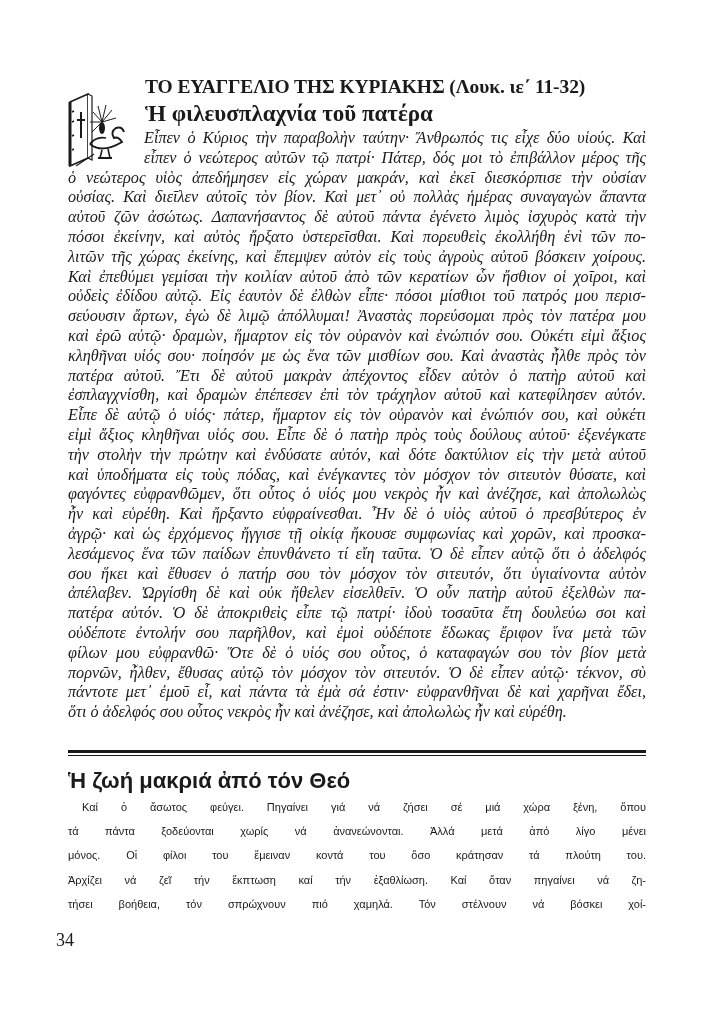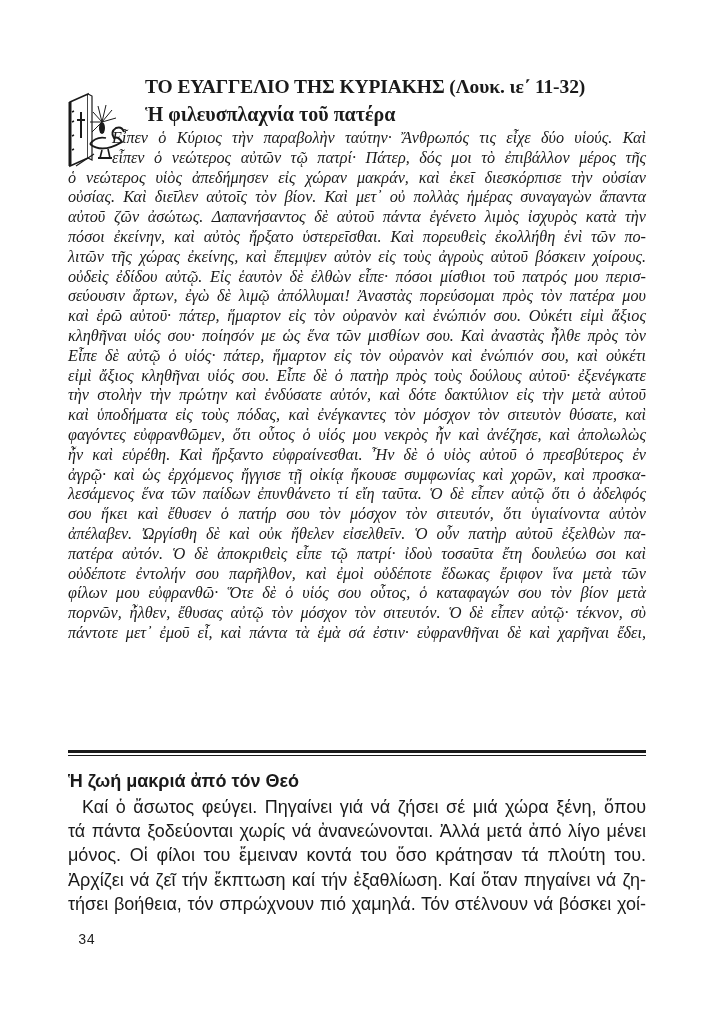--- a/index.html
+++ b/index.html
@@ -8,53 +8,53 @@
 
   .icon-wrap { position: absolute; left: 66px; top: 92px; width: 70px; height: 78px; }
 
   .title {
     position: absolute; left: 145px; top: 74px; width: 520px;
     font-family: "Liberation Serif", serif; font-weight: bold; font-size: 19.5px;
     line-height: 26px; white-space: nowrap; letter-spacing: -0.1px;
   }
   .subtitle {
     position: absolute; left: 145px; top: 101px; width: 520px;
-    font-family: "Liberation Serif", serif; font-weight: bold; font-size: 20px;
+    font-family: "Liberation Serif", serif; font-weight: bold; font-size: 23px;
     line-height: 26px; white-space: nowrap;
   }
 
   .gospel {
     position: absolute; left: 68px; top: 129px; width: 578px;
     font-family: "Liberation Serif", serif; font-style: italic; font-size: 16.2px;
     line-height: 19.8px;
   }
   .gospel .line { display: block; height: 19.8px; white-space: nowrap; text-align: justify; text-align-last: justify; }
-  .gospel .line.indent { padding-left: 44px; }
+  .gospel .line.indent { padding-left: 76px; }
   .gospel .line.last { text-align-last: left; }
 
   .rule {
     position: absolute; left: 68px; top: 750px; width: 578px; height: 6px;
     border-top: 3px solid #1a1a1a; border-bottom: 1px solid #1a1a1a; box-sizing: border-box;
   }
 
   .section-heading {
     position: absolute; left: 68px; top: 770px; width: 578px;
-    font-family: "Liberation Sans", sans-serif; font-weight: bold; font-size: 18px; line-height: 22px;
+    font-family: "Liberation Sans", sans-serif; font-weight: bold; font-size: 22px; line-height: 22px;
   }
 
   .commentary {
     position: absolute; left: 68px; top: 795px; width: 578px;
-    font-family: "Liberation Sans", sans-serif; font-size: 18px; line-height: 24.2px;
+    font-family: "Liberation Sans", sans-serif; font-size: 11px; line-height: 24.2px;
   }
   .commentary .line { display: block; height: 24.2px; white-space: nowrap; text-align: justify; text-align-last: justify; }
   .commentary .line.indent { padding-left: 14px; }
 
   .page-number {
-    position: absolute; left: 78px; top: 931px;
-    font-family: Liberation Mono, monospace; font-size: 14px; line-height: 18px;
+    position: absolute; left: 56px; top: 931px;
+    font-family: Liberation Serif, serif; font-size: 18px; line-height: 18px;
   }
 </style>
 </head>
 <body>
 
 <div class="page">
 
   <div class="icon-wrap">
     <svg width="70" height="78" viewBox="0 0 70 78">
 
@@ -81,39 +81,43 @@
   <div class="subtitle">Ἡ φιλευσπλαχνία τοῦ πατέρα</div>
 
   <div class="gospel">
     <span class="line indent">Εἶπεν ὁ Κύριος τὴν παραβολὴν ταύτην· Ἄνθρωπός τις εἶχε δύο υἱούς. Καὶ</span>
     <span class="line indent">εἶπεν ὁ νεώτερος αὐτῶν τῷ πατρί· Πάτερ, δός μοι τὸ ἐπιβάλλον μέρος τῆς</span>
     <span class="line">ὁ νεώτερος υἱὸς ἀπεδήμησεν εἰς χώραν μακράν, καὶ ἐκεῖ διεσκόρπισε τὴν οὐσίαν</span>
     <span class="line">οὐσίας. Καὶ διεῖλεν αὐτοῖς τὸν βίον. Καὶ μετ᾽ οὐ πολλὰς ἡμέρας συναγαγὼν ἅπαντα</span>
     <span class="line">αὐτοῦ ζῶν ἀσώτως. Δαπανήσαντος δὲ αὐτοῦ πάντα ἐγένετο λιμὸς ἰσχυρὸς κατὰ τὴν</span>
     <span class="line">πόσοι ἐκείνην, καὶ αὐτὸς ἤρξατο ὑστερεῖσθαι. Καὶ πορευθεὶς ἐκολλήθη ἑνὶ τῶν πο-</span>
     <span class="line">λιτῶν τῆς χώρας ἐκείνης, καὶ ἔπεμψεν αὐτὸν εἰς τοὺς ἀγροὺς αὐτοῦ βόσκειν χοίρους.</span>
+    <span class="line">Καὶ ἐπεθύμει γεμίσαι τὴν κοιλίαν αὐτοῦ ἀπὸ τῶν κερατίων ὧν ἤσθιον οἱ χοῖροι, καὶ</span>
     <span class="line">οὐδεὶς ἐδίδου αὐτῷ. Εἰς ἑαυτὸν δὲ ἐλθὼν εἶπε· πόσοι μίσθιοι τοῦ πατρός μου περισ-</span>
     <span class="line">σεύουσιν ἄρτων, ἐγὼ δὲ λιμῷ ἀπόλλυμαι! Ἀναστὰς πορεύσομαι πρὸς τὸν πατέρα μου</span>
-    <span class="line">καὶ ἐρῶ αὐτοῦ· πάτερ, ἥμαρτον εἰς τὸν οὐρανὸν καὶ ἐνώπιόν σου. Οὐκέτι εἰμὶ ἄξιος</span>
+    <span class="line">καὶ ἐρῶ αὐτῷ· δραμὼν, ἥμαρτον εἰς τὸν οὐρανὸν καὶ ἐνώπιόν σου. Οὐκέτι εἰμὶ ἄξιος</span>
     <span class="line">κληθῆναι υἱός σου· ποίησόν με ὡς ἕνα τῶν μισθίων σου. Καὶ ἀναστὰς ἦλθε πρὸς τὸν</span>
+    <span class="line">πατέρα αὐτοῦ. Ἔτι δὲ αὐτοῦ μακρὰν ἀπέχοντος εἶδεν αὐτὸν ὁ πατὴρ αὐτοῦ καὶ</span>
+    <span class="line">ἐσπλαγχνίσθη, καὶ δραμὼν ἐπέπεσεν ἐπὶ τὸν τράχηλον αὐτοῦ καὶ κατεφίλησεν αὐτόν.</span>
     <span class="line">Εἶπε δὲ αὐτῷ ὁ υἱός· πάτερ, ἥμαρτον εἰς τὸν οὐρανὸν καὶ ἐνώπιόν σου, καὶ οὐκέτι</span>
     <span class="line">εἰμὶ ἄξιος κληθῆναι υἱός σου. Εἶπε δὲ ὁ πατὴρ πρὸς τοὺς δούλους αὐτοῦ· ἐξενέγκατε</span>
     <span class="line">τὴν στολὴν τὴν πρώτην καὶ ἐνδύσατε αὐτόν, καὶ δότε δακτύλιον εἰς τὴν μετὰ αὐτοῦ</span>
     <span class="line">καὶ ὑποδήματα εἰς τοὺς πόδας, καὶ ἐνέγκαντες τὸν μόσχον τὸν σιτευτὸν θύσατε, καὶ</span>
     <span class="line">φαγόντες εὐφρανθῶμεν, ὅτι οὗτος ὁ υἱός μου νεκρὸς ἦν καὶ ἀνέζησε, καὶ ἀπολωλὼς</span>
     <span class="line">ἦν καὶ εὑρέθη. Καὶ ἤρξαντο εὐφραίνεσθαι. Ἦν δὲ ὁ υἱὸς αὐτοῦ ὁ πρεσβύτερος ἐν</span>
     <span class="line">ἀγρῷ· καὶ ὡς ἐρχόμενος ἤγγισε τῇ οἰκίᾳ ἤκουσε συμφωνίας καὶ χορῶν, καὶ προσκα-</span>
     <span class="line">λεσάμενος ἕνα τῶν παίδων ἐπυνθάνετο τί εἴη ταῦτα. Ὁ δὲ εἶπεν αὐτῷ ὅτι ὁ ἀδελφός</span>
     <span class="line">σου ἥκει καὶ ἔθυσεν ὁ πατήρ σου τὸν μόσχον τὸν σιτευτόν, ὅτι ὑγιαίνοντα αὐτὸν</span>
     <span class="line">ἀπέλαβεν. Ὠργίσθη δὲ καὶ οὐκ ἤθελεν εἰσελθεῖν. Ὁ οὖν πατὴρ αὐτοῦ ἐξελθὼν πα-</span>
     <span class="line">πατέρα αὐτόν. Ὁ δὲ ἀποκριθεὶς εἶπε τῷ πατρί· ἰδοὺ τοσαῦτα ἔτη δουλεύω σοι καὶ</span>
     <span class="line">οὐδέποτε ἐντολήν σου παρῆλθον, καὶ ἐμοὶ οὐδέποτε ἔδωκας ἔριφον ἵνα μετὰ τῶν</span>
     <span class="line">φίλων μου εὐφρανθῶ· Ὅτε δὲ ὁ υἱός σου οὗτος, ὁ καταφαγών σου τὸν βίον μετὰ</span>
     <span class="line">πορνῶν, ἦλθεν, ἔθυσας αὐτῷ τὸν μόσχον τὸν σιτευτόν. Ὁ δὲ εἶπεν αὐτῷ· τέκνον, σὺ</span>
     <span class="line">πάντοτε μετ᾽ ἐμοῦ εἶ, καὶ πάντα τὰ ἐμὰ σά ἐστιν· εὐφρανθῆναι δὲ καὶ χαρῆναι ἔδει,</span>
+    <span class="line last">ὅτι ὁ ἀδελφός σου οὗτος νεκρὸς ἦν καὶ ἀνέζησε, καὶ ἀπολωλὼς ἦν καὶ εὑρέθη.</span>
   </div>
 
   <div class="rule"></div>
 
   <div class="section-heading">Ἡ ζωή μακριά ἀπό τόν Θεό</div>
 
   <div class="commentary">
     <span class="line indent">Καί ὁ ἄσωτος φεύγει. Πηγαίνει γιά νά ζήσει σέ μιά χώρα ξένη, ὅπου</span>
     <span class="line">τά πάντα ξοδεύονται χωρίς νά ἀνανεώνονται. Ἀλλά μετά ἀπό λίγο μένει</span>
     <span class="line">μόνος. Οἱ φίλοι του ἔμειναν κοντά του ὅσο κράτησαν τά πλούτη του.</span>

